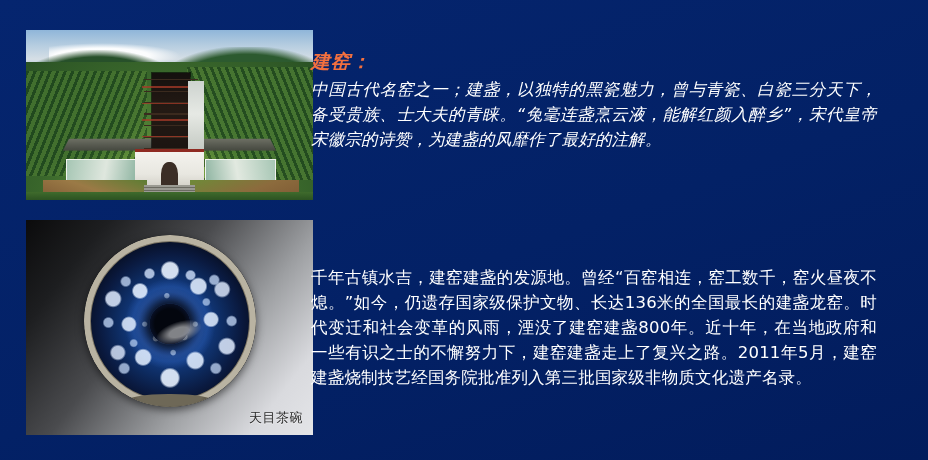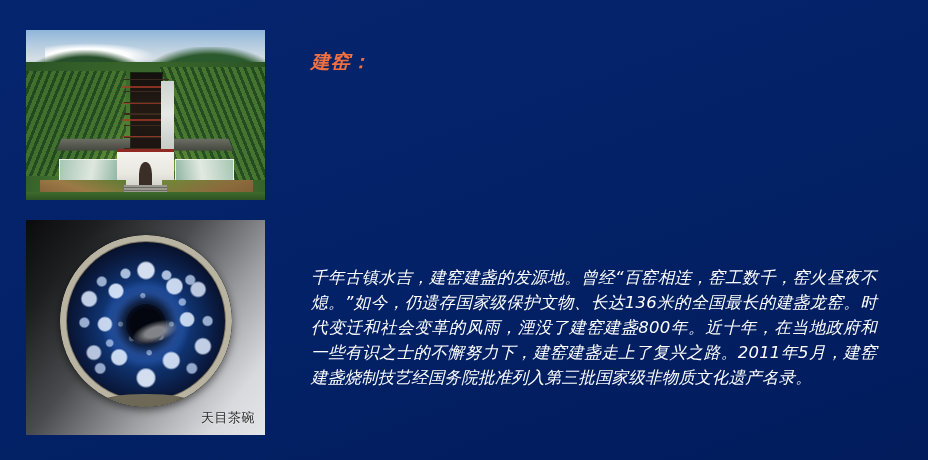--- a/index.html
+++ b/index.html
@@ -18,20 +18,21 @@
     width: 928px;
     height: 460px;
     background: linear-gradient(160deg, #05256f 0%, #032166 55%, #021c5c 100%);
   }
 
   
   .photo {
     position: absolute;
     overflow: hidden;
     background: #000;
+    padding-left: 48px;
   }
 
   
   #photo-kiln {
     left: 26px;
     top: 30px;
     width: 239px;
     height: 170px;
     background:
       
@@ -264,21 +265,20 @@
     margin: 0;
     text-align: justify;
     text-justify: inter-ideograph;
     letter-spacing: .2px;
   }
   #para-two-wrap {
     position: absolute;
     left: 311px;
     top: 265px;
     width: 566px;
-    font-style: italic;
   }
 </style>
 </head>
 <body>
 
 <div id="slide">
 
   <div class="photo" id="photo-kiln">
     <div class="k-sky"></div>
     <div class="k-ridge-l"></div>
@@ -308,19 +308,20 @@
       </div>
       <div class="b-rim"></div>
       <div class="b-rim-hi"></div>
       <div class="b-foot"></div>
     </div>
     <div class="bowl-caption">天目茶碗</div>
   </div>
 
   <div id="text-col">
     <h1 id="kiln-heading">建窑：</h1>
+    <p class="body-text">中国古代名窑之一；建盏，以独特的黑瓷魅力，曾与青瓷、白瓷三分天下，备受贵族、士大夫的青睐。“兔毫连盏烹云液，能解红颜入醉乡”，宋代皇帝宋徽宗的诗赞，为建盏的风靡作了最好的注解。</p>
   </div>
 
   <div id="para-two-wrap">
     <p class="body-text">千年古镇水吉，建窑建盏的发源地。曾经“百窑相连，窑工数千，窑火昼夜不熄。”如今，仍遗存国家级保护文物、长达136米的全国最长的建盏龙窑。时代变迁和社会变革的风雨，湮没了建窑建盏800年。近十年，在当地政府和一些有识之士的不懈努力下，建窑建盏走上了复兴之路。2011年5月，建窑建盏烧制技艺经国务院批准列入第三批国家级非物质文化遗产名录。</p>
   </div>
 
 </div>
 
 </body></html>

